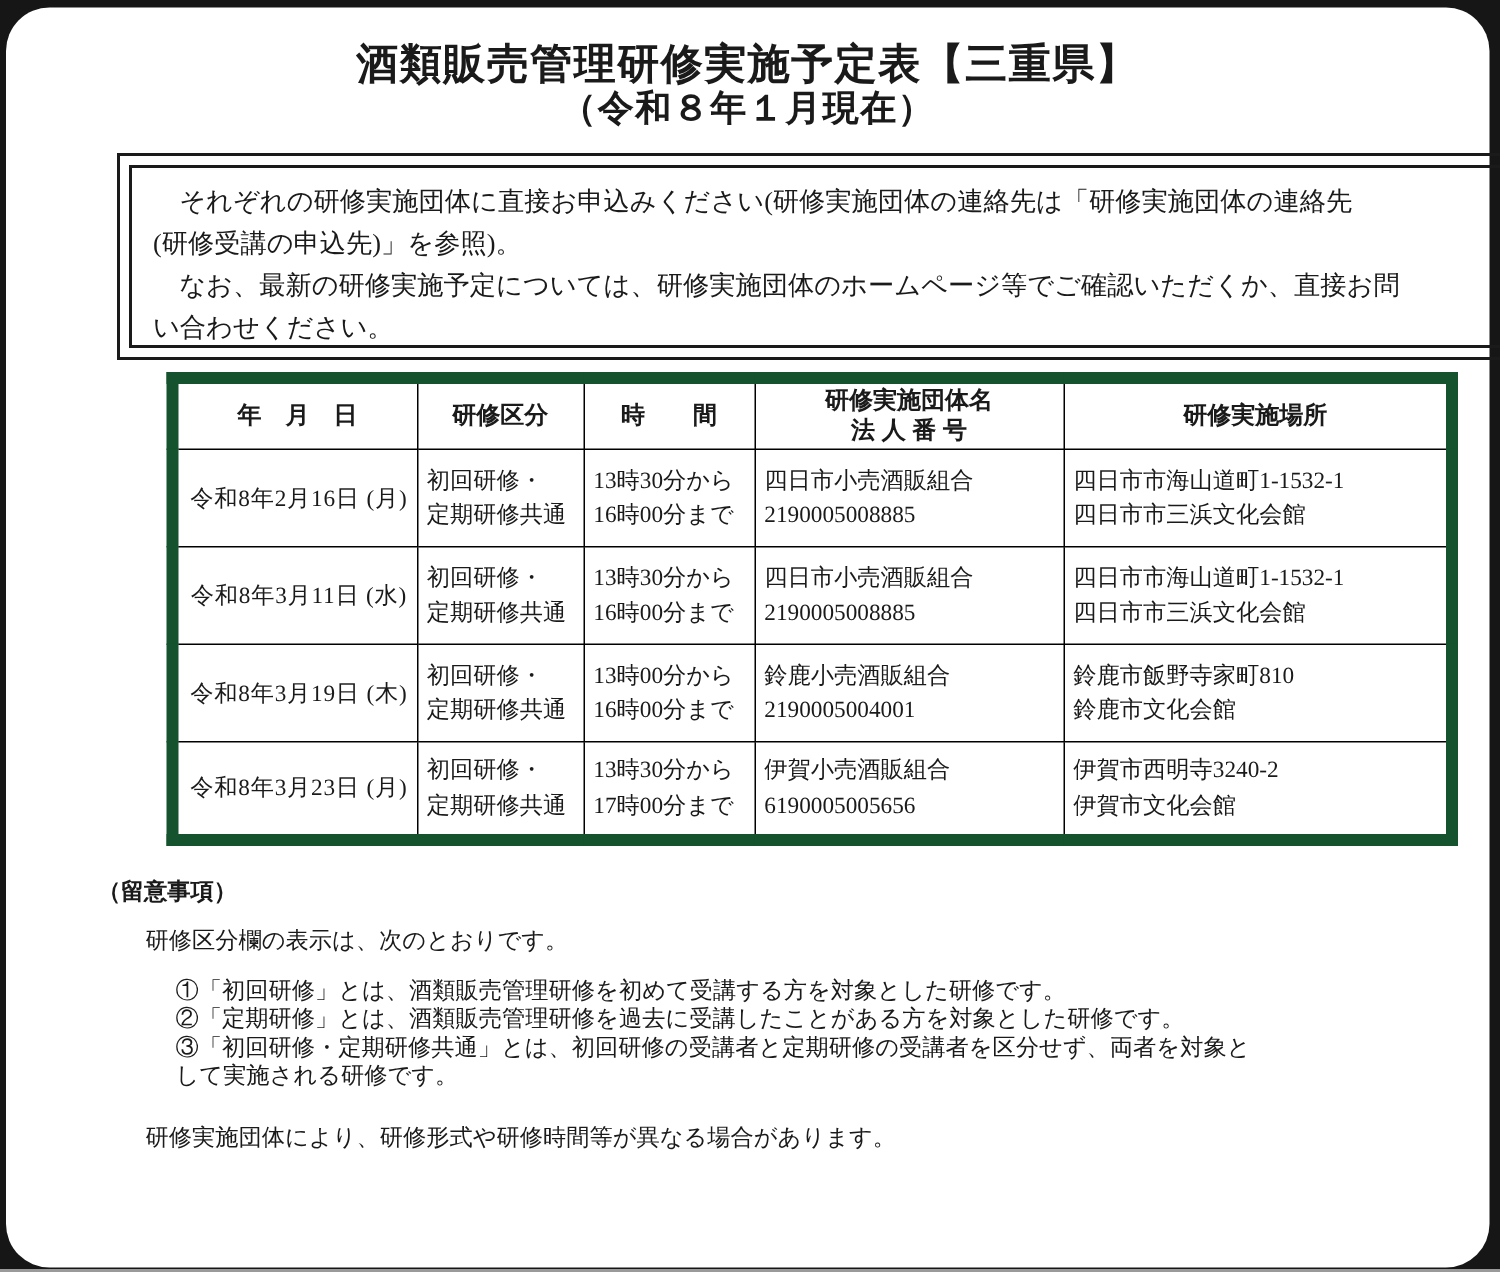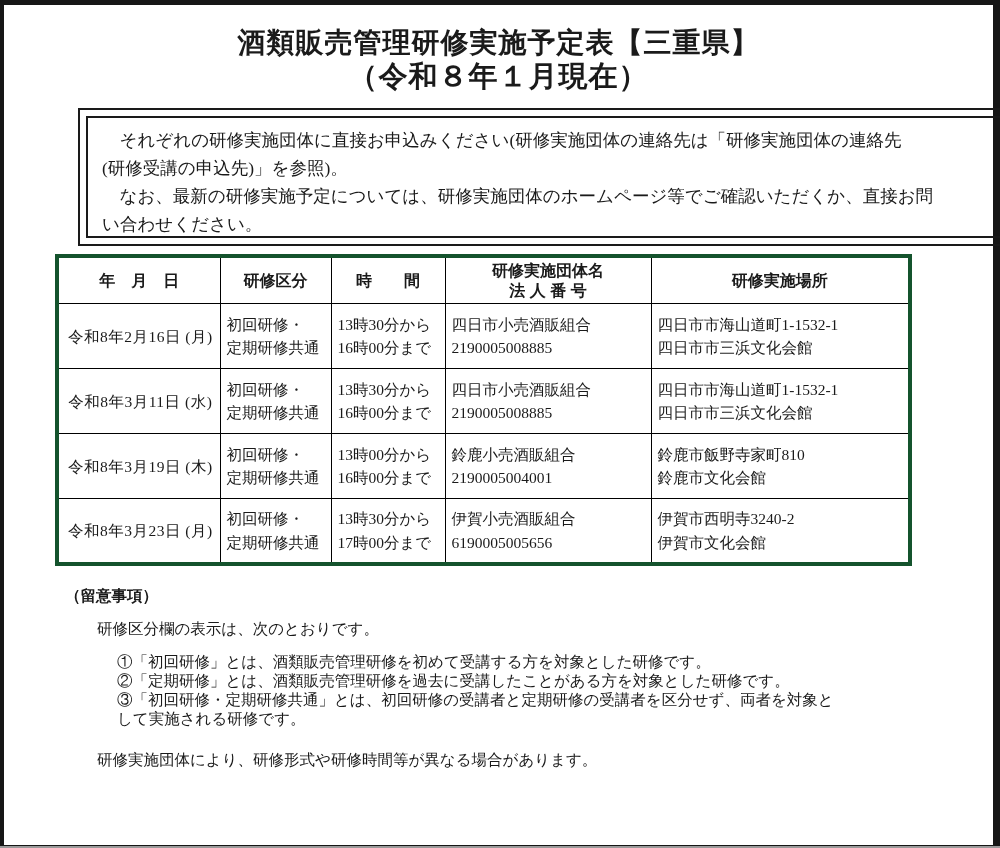--- a/index.html
+++ b/index.html
@@ -12,31 +12,32 @@
   }
   .bottom-line {
     position: absolute; left: 0; bottom: 0;
     width: 1000px; height: 2px;
     background: #9a9a9a;
   }
   .page {
     position: absolute; left: 4px; top: 5px;
     width: 989px; height: 840px;
     background: #ffffff;
+    border-radius: 29px;
   }
   
   .title-block { margin-top: 22px; text-align: center; }
   .doc-title {
     font-family: "Liberation Sans", "DejaVu Sans", sans-serif;
     font-size: 28px; font-weight: bold; letter-spacing: 1px;
     line-height: 1.15;
   }
   .doc-subtitle {
     font-family: Liberation Serif, serif;
-    font-size: 29px; font-weight: bold; letter-spacing: 1px;
+    font-size: 24px; font-weight: bold; letter-spacing: 1px;
     line-height: 1.2;
   }
   
   .notice-outer {
     margin: 14px 12px 0 74px;
     width: 942px; height: 138px;
     border: 2px solid #1a1a1a;
     padding: 6px;
   }
   .notice-inner {
@@ -44,23 +45,23 @@
     border: 2px solid #1a1a1a;
     padding: 8px 16px 8px 14px;
   }
   .notice-inner p {
     font-size: 17.5px;
     line-height: 1.6;
     white-space: pre-line;
   }
   
   table.schedule {
-    margin: 8px 0 0 51px;
+    margin: 8px 0 0 107px;
     border-collapse: collapse;
-    border: 4px solid #14532d;
+    border: 8px solid #14532d;
     table-layout: fixed;
     width: 853px;
   }
   table.schedule th, table.schedule td {
     border: 1px solid #000;
     vertical-align: middle;
     white-space: pre-line;
     overflow: hidden;
   }
   table.schedule th {

